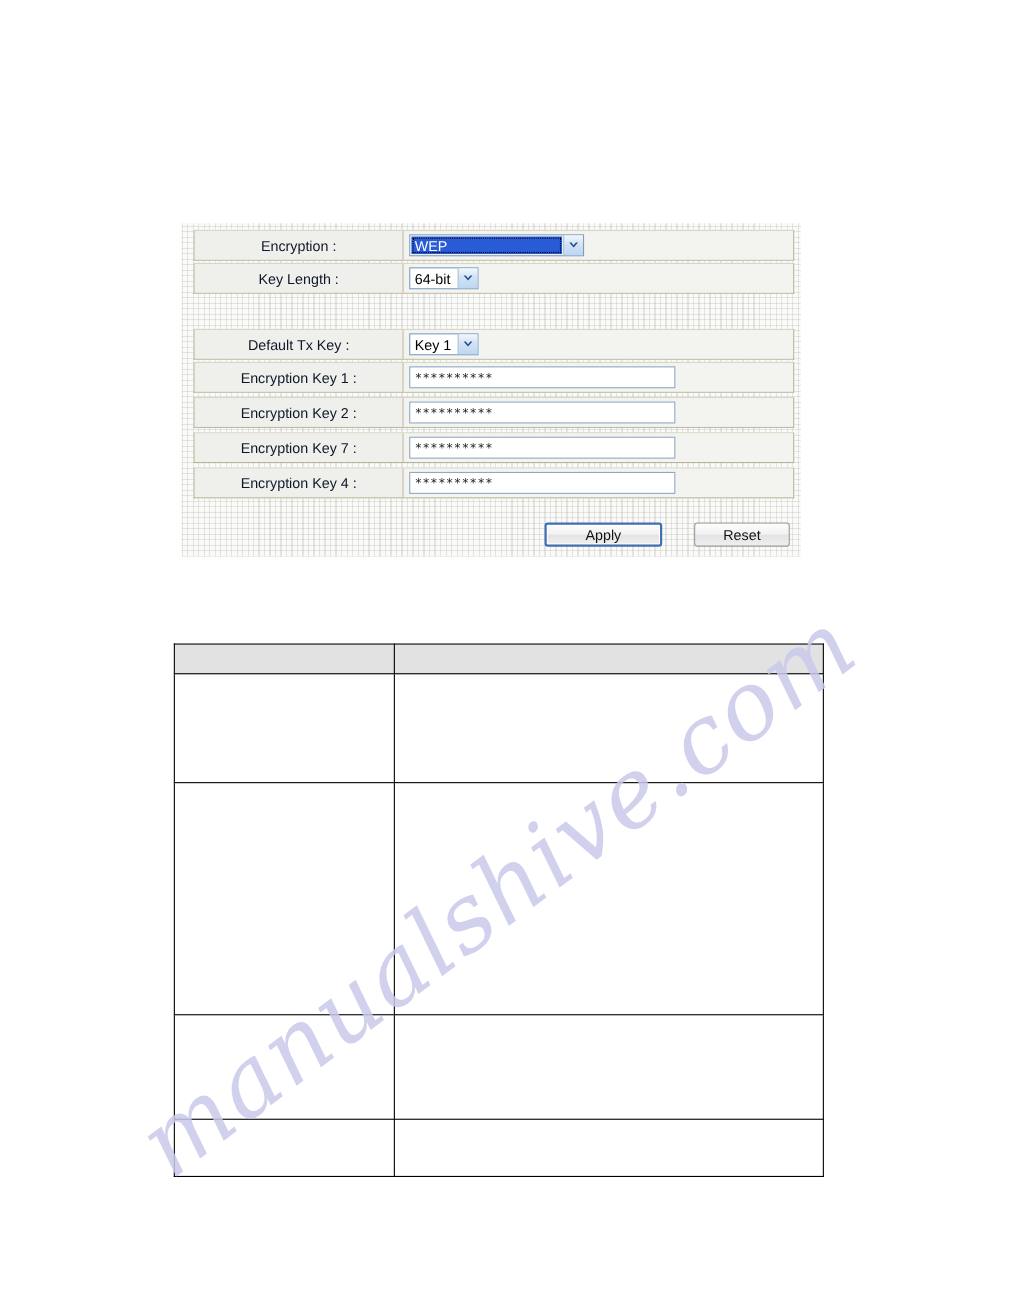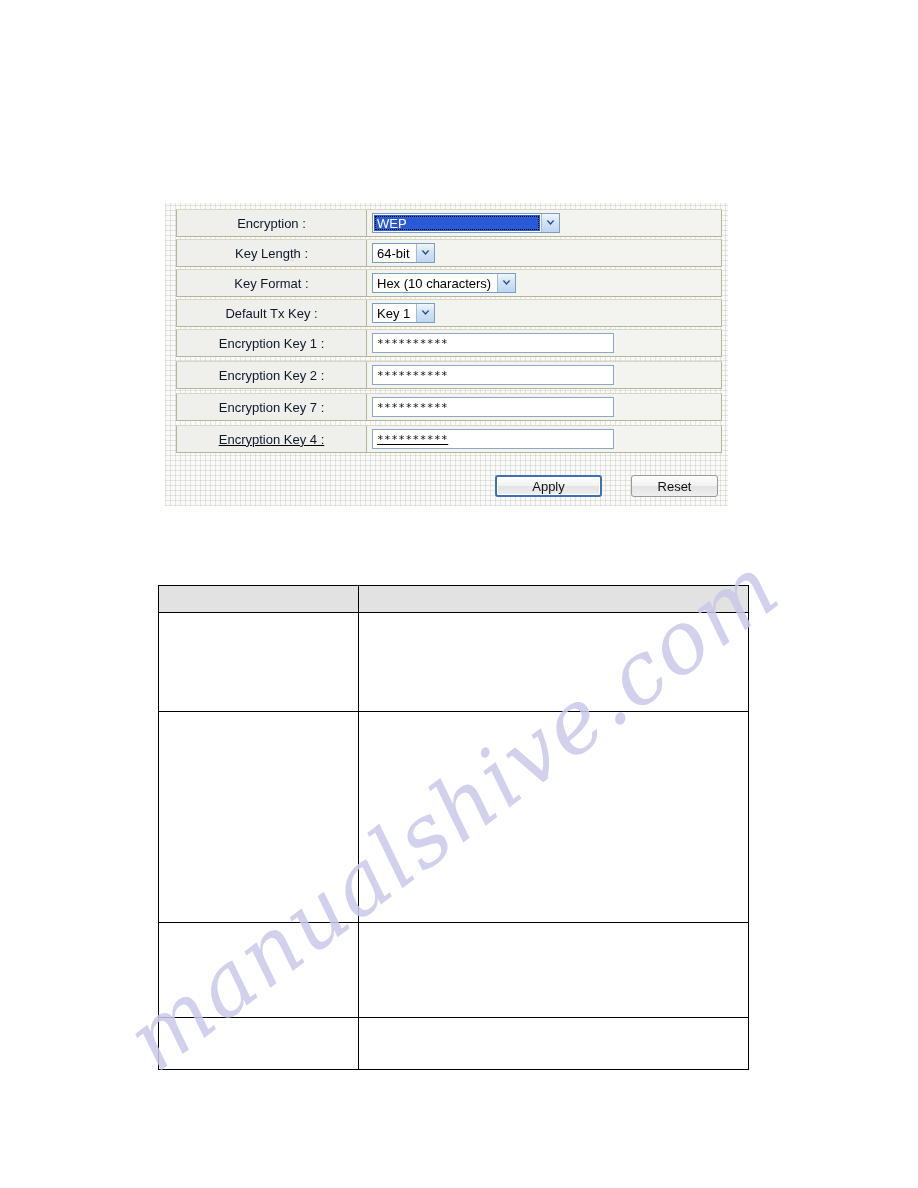--- a/index.html
+++ b/index.html
@@ -117,21 +117,21 @@
     background: linear-gradient(to bottom, #f1f6fd 0%, #d3e2f5 45%, #bed6f2 100%);
     border-left: 1px solid #9ebbd8;
     display: flex;
     align-items: center;
     justify-content: center;
   }
   .sel .sel-arrow svg { display: block; }
 
   
   .sel-focus {
-    width: 188px;
+    width: 159px;
     border: 1px solid #7b9ebd;
   }
   .sel-focus .sel-text {
     flex: 1 1 auto;
     background: #2a5bd7;
     color: #ffffff;
     outline: 1px dotted #000;
     outline-offset: -2px;
     margin: 1px;
     padding-left: 3px;
@@ -249,33 +249,20 @@
         <span class="sel-text">64-bit</span>
         <span class="sel-arrow">
           <svg width="9" height="6" viewBox="0 0 9 6">
               <path d="M0.5 0.5 L4.5 5 L8.5 0.5 L6.6 0.5 L4.5 2.9 L2.4 0.5 Z" fill="#1c4e8f"></path>
             </svg>
         </span>
       </div>
     </div>
   </div>
 
-  <div class="form-row" style="top:66px;">
-    <div class="row-label">Key Format :</div>
-    <div class="row-field">
-      <div class="sel">
-        <span class="sel-text">Hex (10 characters)</span>
-        <span class="sel-arrow">
-          <svg width="9" height="6" viewBox="0 0 9 6">
-              <path d="M0.5 0.5 L4.5 5 L8.5 0.5 L6.6 0.5 L4.5 2.9 L2.4 0.5 Z" fill="#1c4e8f"></path>
-            </svg>
-        </span>
-      </div>
-    </div>
-  </div>
 
   <div class="form-row" style="top:96px;">
     <div class="row-label">Default Tx Key :</div>
     <div class="row-field">
       <div class="sel">
         <span class="sel-text">Key 1</span>
         <span class="sel-arrow">
           <svg width="9" height="6" viewBox="0 0 9 6">
               <path d="M0.5 0.5 L4.5 5 L8.5 0.5 L6.6 0.5 L4.5 2.9 L2.4 0.5 Z" fill="#1c4e8f"></path>
             </svg>
@@ -298,21 +285,21 @@
     </div>
   </div>
 
   <div class="form-row" style="top:190px;">
     <div class="row-label">Encryption Key 7 :</div>
     <div class="row-field">
       <div class="txt">**********</div>
     </div>
   </div>
 
-  <div class="form-row" style="top:222px;text-decoration:underline;">
+  <div class="form-row" style="top:222px;">
     <div class="row-label">Encryption Key 4 :</div>
     <div class="row-field">
       <div class="txt">**********</div>
     </div>
   </div>
 
   <div id="button-bar">
     <div class="btn" id="apply-button">Apply</div>
     <div class="btn" id="reset-button">Reset</div>
   </div>

